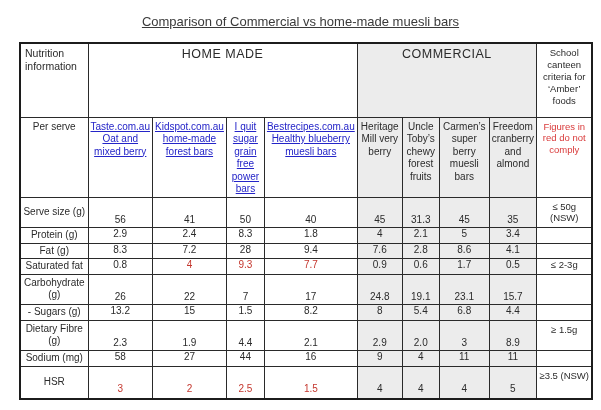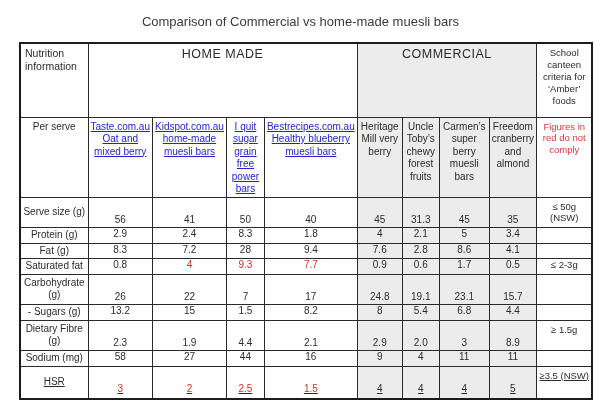--- a/index.html
+++ b/index.html
@@ -1,31 +1,31 @@
 <!DOCTYPE html>
 <html><head>
 <meta charset="utf-8">
 <style>
   html,body{margin:0;padding:0;background:#fff;}
   body{width:601px;height:410px;position:relative;font-family:"Liberation Sans",sans-serif;color:#2b2b2b;-webkit-font-smoothing:antialiased;}
-  .title{position:absolute;top:14px;left:0;width:601px;text-align:center;font-size:13px;color:#3a3a3a;}
+  .title{position:absolute;top:14px;left:0;width:601px;text-align:center;font-size:13px;color:#3a3a3a;text-decoration:underline;}
   table{position:absolute;left:19px;top:42px;border-collapse:collapse;table-layout:fixed;border:2px solid #1c1c1c;}
   td,th{border:1px solid #2a2a2a;font-weight:normal;font-size:10px;line-height:1.25;padding:1px 2px;vertical-align:top;text-align:center;overflow:hidden;}
   .corner{ text-align:left;vertical-align:top;padding:3px 4px;font-size:10.5px;}
   .ghead{font-size:12.5px;letter-spacing:.5px;padding-top:3px;}
   .shaded{background:#ececec;}
   .crit{background:#fff;font-size:9.5px;padding-top:3px;}
   .rlabel{vertical-align:middle;font-size:10px;background:#fff;}
   .perserve{vertical-align:top;padding-top:3px;}
   .link{color:#2424c8;text-decoration:underline;cursor:pointer;}
   .rednote{color:#d93a3a;}
   .red{color:#c4372e;}
   .vcell{padding-top:16px;}
   tr.rh1{height:74px;} tr.rh2{height:72px;} tr.rserve{height:28px;margin-left:44px;} tr.renergy{height:27px;}
-  tr.rthin{height:14px;} tr.rtall{height:27px;} tr.rhsr{height:33px;text-decoration:underline;}
+  tr.rthin{height:14px;} tr.rtall{height:27px;} tr.rhsr{height:33px;}
   tr.rthin td{padding-top:0;}
 </style>
 </head>
 <body>
 
 <div class="title">Comparison of Commercial vs home-made muesli bars</div>
 
 <table>
   <colgroup>
     <col style="width:68px">
@@ -44,21 +44,21 @@
       <tr class="rh1">
     <td class="corner">Nutrition information</td>
     <td colspan="4" class="ghead">HOME MADE</td>
     <td colspan="4" class="ghead shaded">COMMERCIAL</td>
     <td class="crit">School canteen criteria for ‘Amber’ foods</td>
   </tr>
 
   <tr class="rh2">
     <td class="perserve">Per serve</td>
     <td class="perserve link">Taste.com.au Oat and mixed berry</td>
-    <td class="perserve link">Kidspot.com.au home-made muesli bars</td>
+    <td class="perserve link">Kidspot.com.au home-made forest bars</td>
     <td class="perserve link">I quit sugar grain free power bars</td>
     <td class="perserve link">Bestrecipes.com.au Healthy blueberry muesli bars</td>
     <td class="perserve shaded">Heritage Mill very berry</td>
     <td class="perserve shaded">Uncle Toby’s chewy forest fruits</td>
     <td class="perserve shaded">Carmen’s super berry muesli bars</td>
     <td class="perserve shaded">Freedom cranberry and almond</td>
     <td class="crit rednote">Figures in red do not comply</td>
   </tr>
 
   <tr class="rserve">

